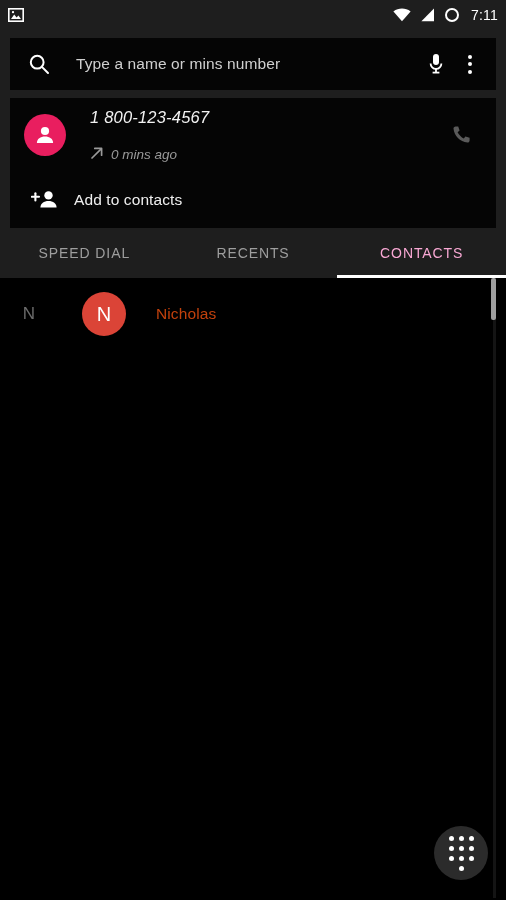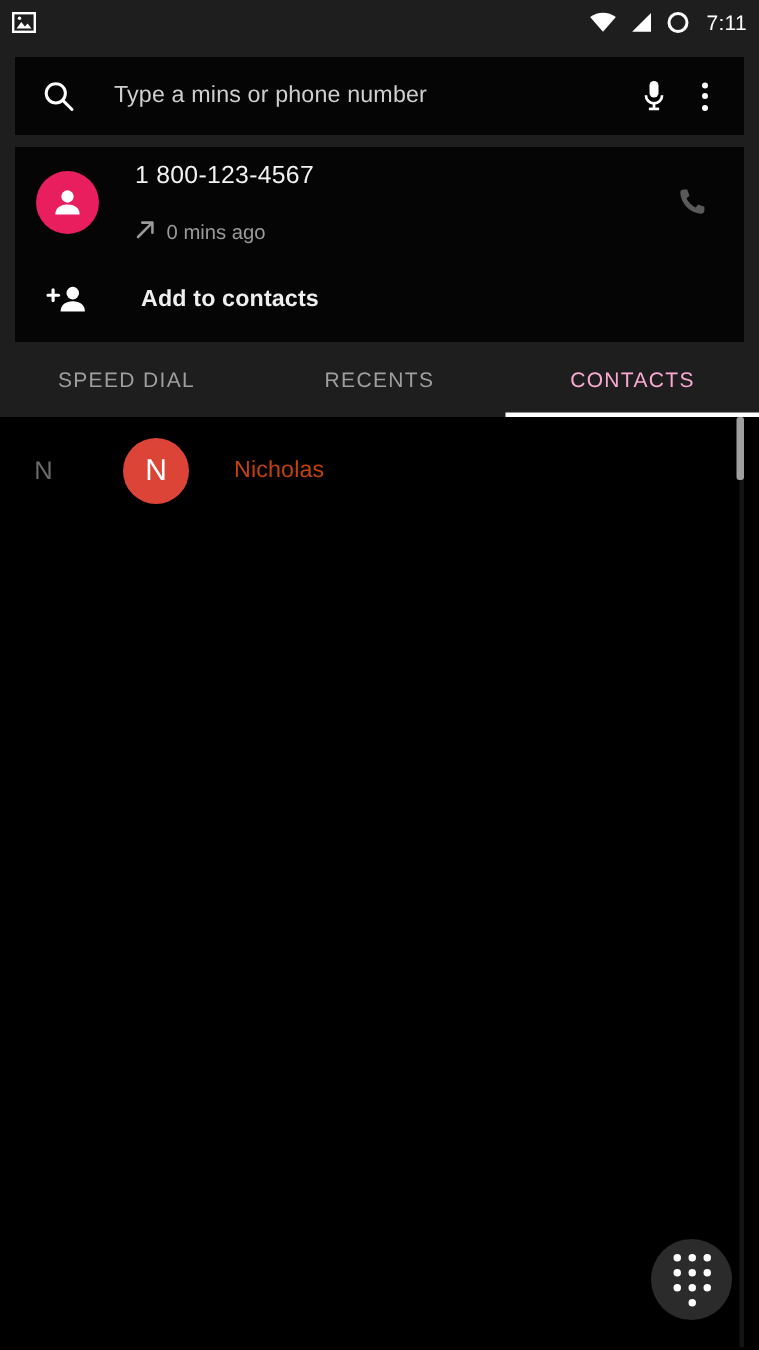--- a/index.html
+++ b/index.html
@@ -96,20 +96,21 @@
     justify-content: center;
     flex: 0 0 auto;
   }
   .call-info {
     flex: 1;
     margin-left: 24px;
     display: flex;
     flex-direction: column;
     justify-content: center;
     gap: 19px;
+    font-style: italic;
   }
   .call-number {
     font-size: 16.5px;
     color: #f2f2f2;
     letter-spacing: 0.2px;
   }
   .call-sub {
     display: flex;
     align-items: center;
     gap: 7px;
@@ -132,25 +133,24 @@
     box-sizing: border-box;
   }
   .add-icon-wrap {
     width: 42px;
     display: flex;
     align-items: center;
     justify-content: center;
     flex: 0 0 auto;
   }
   .add-label {
-    margin-left: 28px;
+    margin-left: 8px;
     font-size: 15.5px;
     color: #efefef;
     letter-spacing: 0.1px;
-    font-weight: bold;
   }
 
   
   .tab-bar {
     height: 50px;
     background: #1e1e1e;
     display: flex;
     align-items: stretch;
   }
   .tab {
@@ -294,21 +294,21 @@
 
 <div class="top-region">
 
   <div class="search-bar">
     <span class="search-icon-btn">
       <svg width="22" height="22" viewBox="0 0 22 22">
         <circle cx="9.2" cy="9.2" r="6.4" fill="none" stroke="#ffffff" stroke-width="2"></circle>
         <line x1="13.9" y1="13.9" x2="20" y2="20" stroke="#ffffff" stroke-width="2" stroke-linecap="round"></line>
       </svg>
     </span>
-    <span class="search-input-text">Type a mins or phone number</span>
+    <span class="search-input-text">Type a name or mins number</span>
     <span class="mic-btn">
       <svg width="16" height="24" viewBox="0 0 16 24">
         <rect x="5" y="2" width="6" height="11" rx="3" fill="#ffffff"></rect>
         <path d="M2.6 11.5 a5.4 5.4 0 0 0 10.8 0" fill="none" stroke="#ffffff" stroke-width="1.8"></path>
         <line x1="8" y1="17" x2="8" y2="20.4" stroke="#ffffff" stroke-width="1.8"></line>
         <line x1="4.6" y1="20.6" x2="11.4" y2="20.6" stroke="#ffffff" stroke-width="1.8"></line>
       </svg>
     </span>
     <span class="overflow-btn">
       <span class="dot3"></span>

